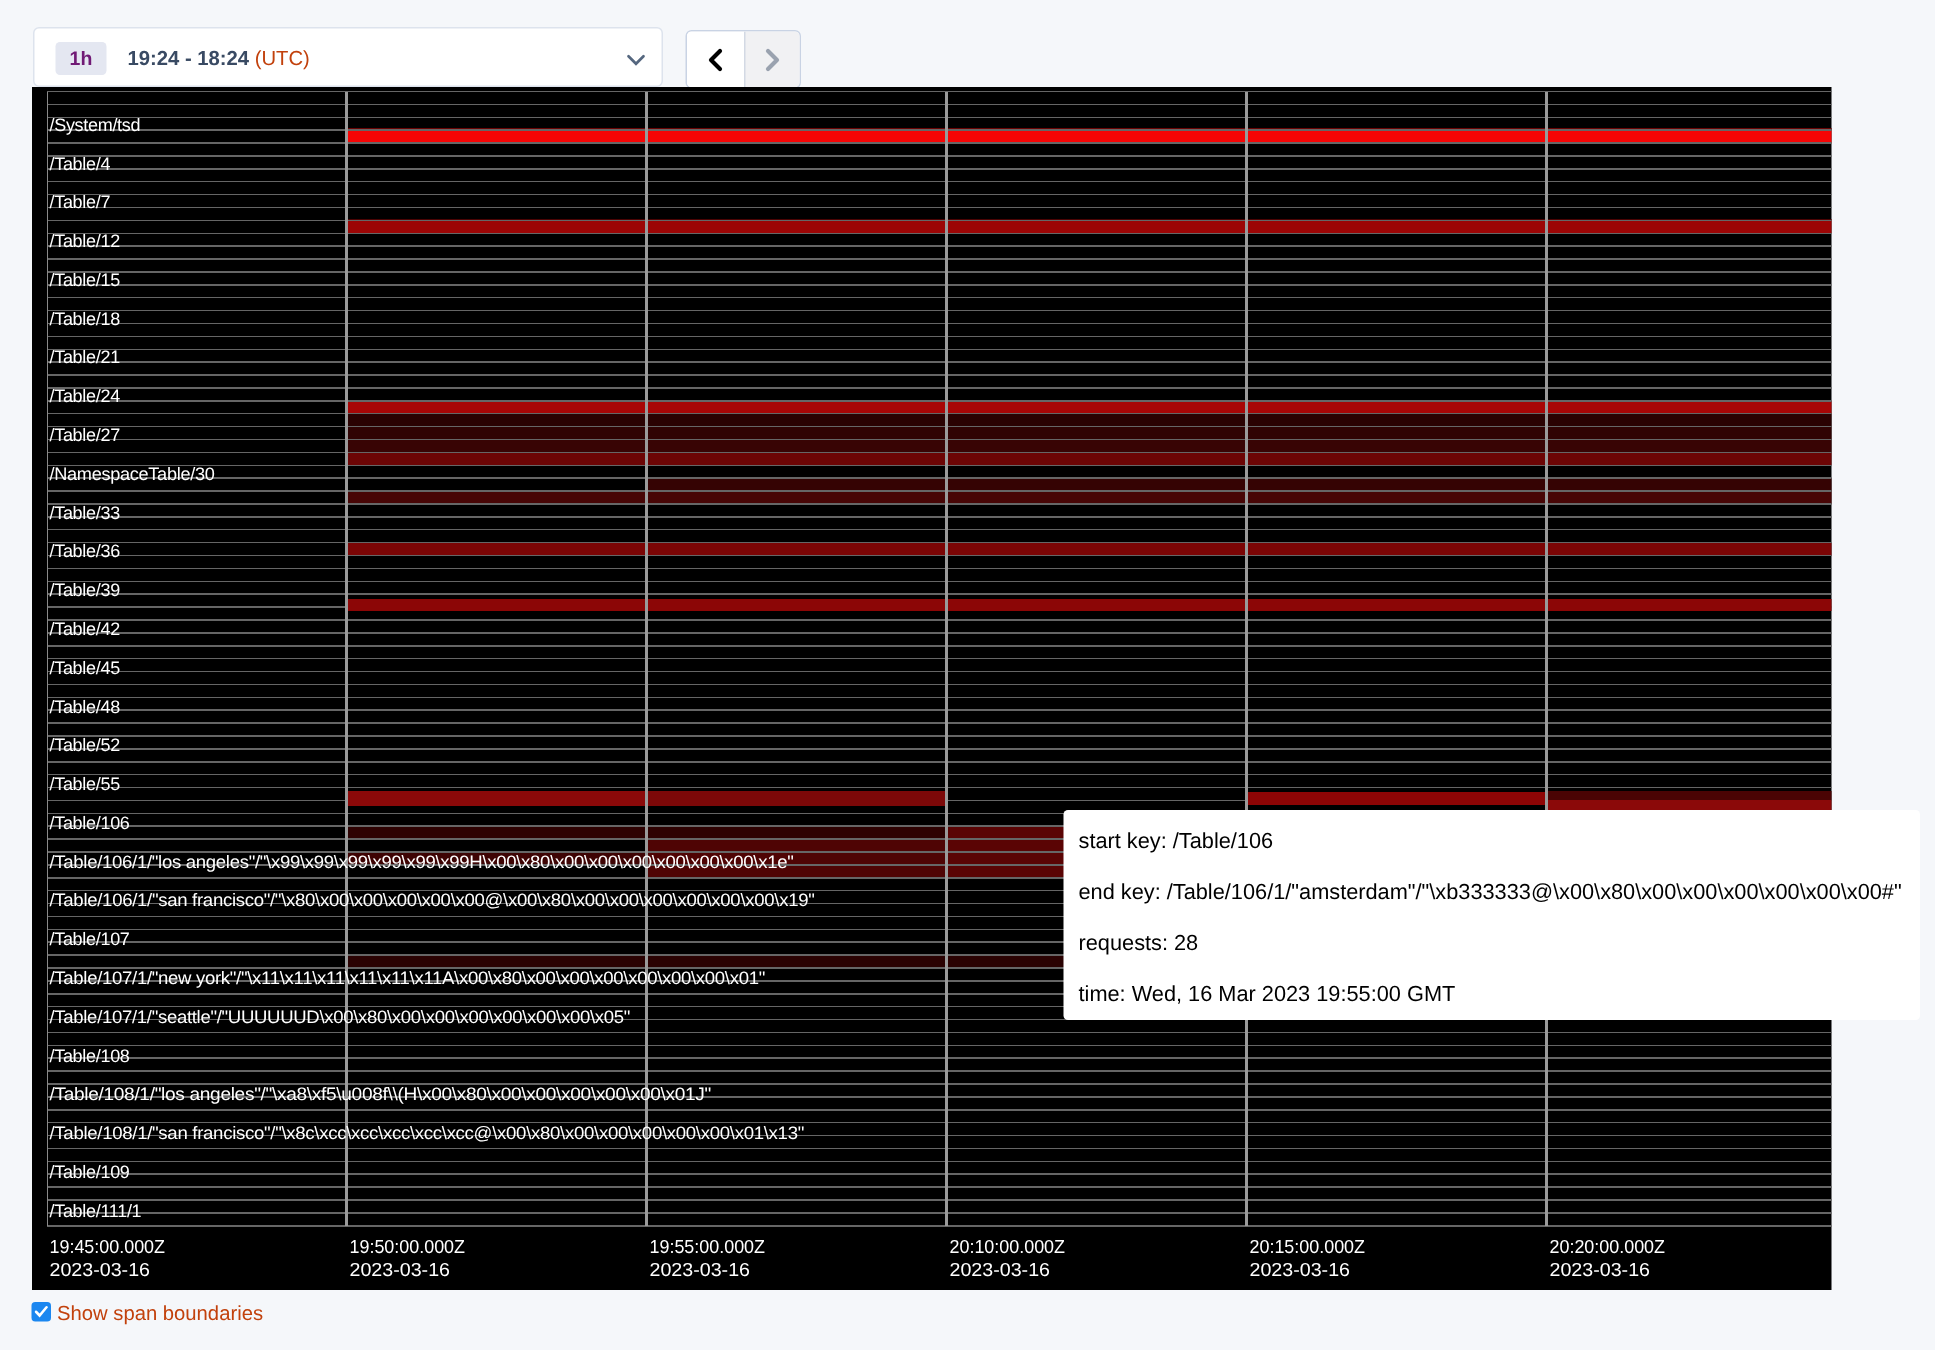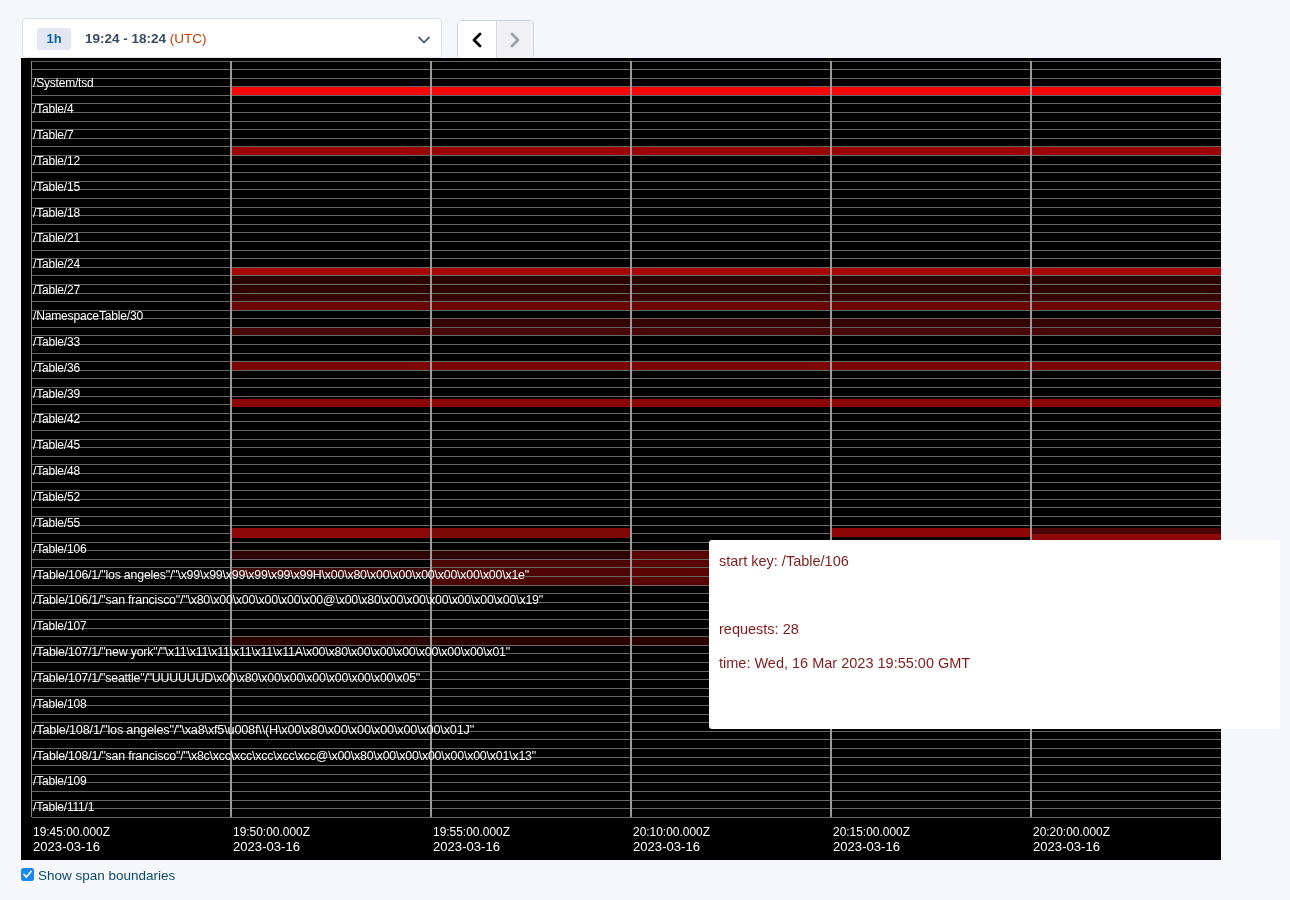--- a/index.html
+++ b/index.html
@@ -4,21 +4,21 @@
 <style>
   * { margin:0; padding:0; box-sizing:border-box; }
   html,body { width:1290px; height:900px; background:#f5f7fa;
     font-family:"Liberation Sans", sans-serif; overflow:hidden; }
   .abs { position:absolute; }
 </style>
 </head>
 <body>
 
 <div class="abs" style="left:22px;top:18px;width:420px;height:40px;background:#fff;border:1px solid #dde3ed;border-radius:4px;"></div>
-<div class="abs" style="left:37px;top:28px;width:34px;height:22px;background:#e4e7f1;border-radius:3px;color:#0369a1;font-size:13px;font-weight:bold;text-align:center;line-height:22px;">1h</div>
+<div class="abs" style="left:37px;top:28px;width:34px;height:22px;background:#e4e7f1;border-radius:3px;color:#701a75;font-size:13px;font-weight:bold;text-align:center;line-height:22px;">1h</div>
 <div class="abs" style="left:85px;top:31px;font-size:13.5px;color:#394a63;"><b>19:24 - 18:24</b> <span style="color:#c2410c">(UTC)</span></div>
 <svg class="abs" style="left:417px;top:35px" width="14" height="10" viewBox="0 0 14 10">
     <path d="M2 2.5 L7 7.5 L12 2.5" stroke="#55677f" stroke-width="1.8" fill="none" stroke-linecap="round"></path>
   </svg>
 
 <div class="abs" style="left:457px;top:20px;width:77px;height:39px;border:1px solid #c9d3e4;border-radius:4px;background:#fff;overflow:hidden;">
   <div class="abs" style="left:0;top:0;width:38px;height:37px;background:#fff;"></div>
   <div class="abs" style="left:38px;top:0;width:38px;height:37px;background:#f1f1f3;border-left:1px solid #d3d9e4;"></div>
   <svg class="abs" style="left:12px;top:11px" width="14" height="16" viewBox="0 0 14 16">
       <path d="M10 2 L4 8 L10 14" stroke="#000" stroke-width="2.8" fill="none" stroke-linecap="round" stroke-linejoin="round"></path>
@@ -93,23 +93,24 @@
 <text x="412.0" y="777.5" font-size="12.5" fill="#fff" textLength="77" lengthAdjust="spacingAndGlyphs">19:55:00.000Z</text>
 <text x="412.0" y="792.5" font-size="12.5" fill="#fff" textLength="67" lengthAdjust="spacingAndGlyphs">2023-03-16</text>
 <text x="612.0" y="777.5" font-size="12.5" fill="#fff" textLength="77" lengthAdjust="spacingAndGlyphs">20:10:00.000Z</text>
 <text x="612.0" y="792.5" font-size="12.5" fill="#fff" textLength="67" lengthAdjust="spacingAndGlyphs">2023-03-16</text>
 <text x="812.0" y="777.5" font-size="12.5" fill="#fff" textLength="77" lengthAdjust="spacingAndGlyphs">20:15:00.000Z</text>
 <text x="812.0" y="792.5" font-size="12.5" fill="#fff" textLength="67" lengthAdjust="spacingAndGlyphs">2023-03-16</text>
 <text x="1012.0" y="777.5" font-size="12.5" fill="#fff" textLength="77" lengthAdjust="spacingAndGlyphs">20:20:00.000Z</text>
 <text x="1012.0" y="792.5" font-size="12.5" fill="#fff" textLength="67" lengthAdjust="spacingAndGlyphs">2023-03-16</text>
 </svg>
 
-<div class="abs" style="left:709px;top:540px;width:571px;height:189px;background:#fff;border-radius:3px;font-size:14.5px;color:#7f1d1d;">
+<div class="abs" style="left:709px;top:540px;width:571px;height:140px;background:#fff;border-radius:3px;font-size:14.5px;color:#000000;">
 <div style="position:absolute;left:10px;top:13px;white-space:nowrap">start key: /Table/106</div>
+<div style="position:absolute;left:10px;top:47px;white-space:nowrap">end key: /Table/106/1/"amsterdam"/"\xb333333@\x00\x80\x00\x00\x00\x00\x00\x00#"</div>
 <div style="position:absolute;left:10px;top:81px;white-space:nowrap">requests: 28</div>
 <div style="position:absolute;left:10px;top:115px;white-space:nowrap">time: Wed, 16 Mar 2023 19:55:00 GMT</div>
 </div>
 
 <div class="abs" style="left:21px;top:868px;width:13px;height:13px;background:#1b87f0;border-radius:2.5px;"></div>
 <svg class="abs" style="left:23px;top:870px" width="9" height="9" viewBox="0 0 9 9">
     <path d="M1 4.5 L3.4 7 L8 1.5" stroke="#fff" stroke-width="1.7" fill="none" stroke-linecap="round"></path>
   </svg>
-<div class="abs" style="left:38px;top:868px;font-size:13.5px;color:#0c4a6e;">Show span boundaries</div>
+<div class="abs" style="left:38px;top:868px;font-size:13.5px;color:#c2410c;">Show span boundaries</div>
 
 </body></html>

